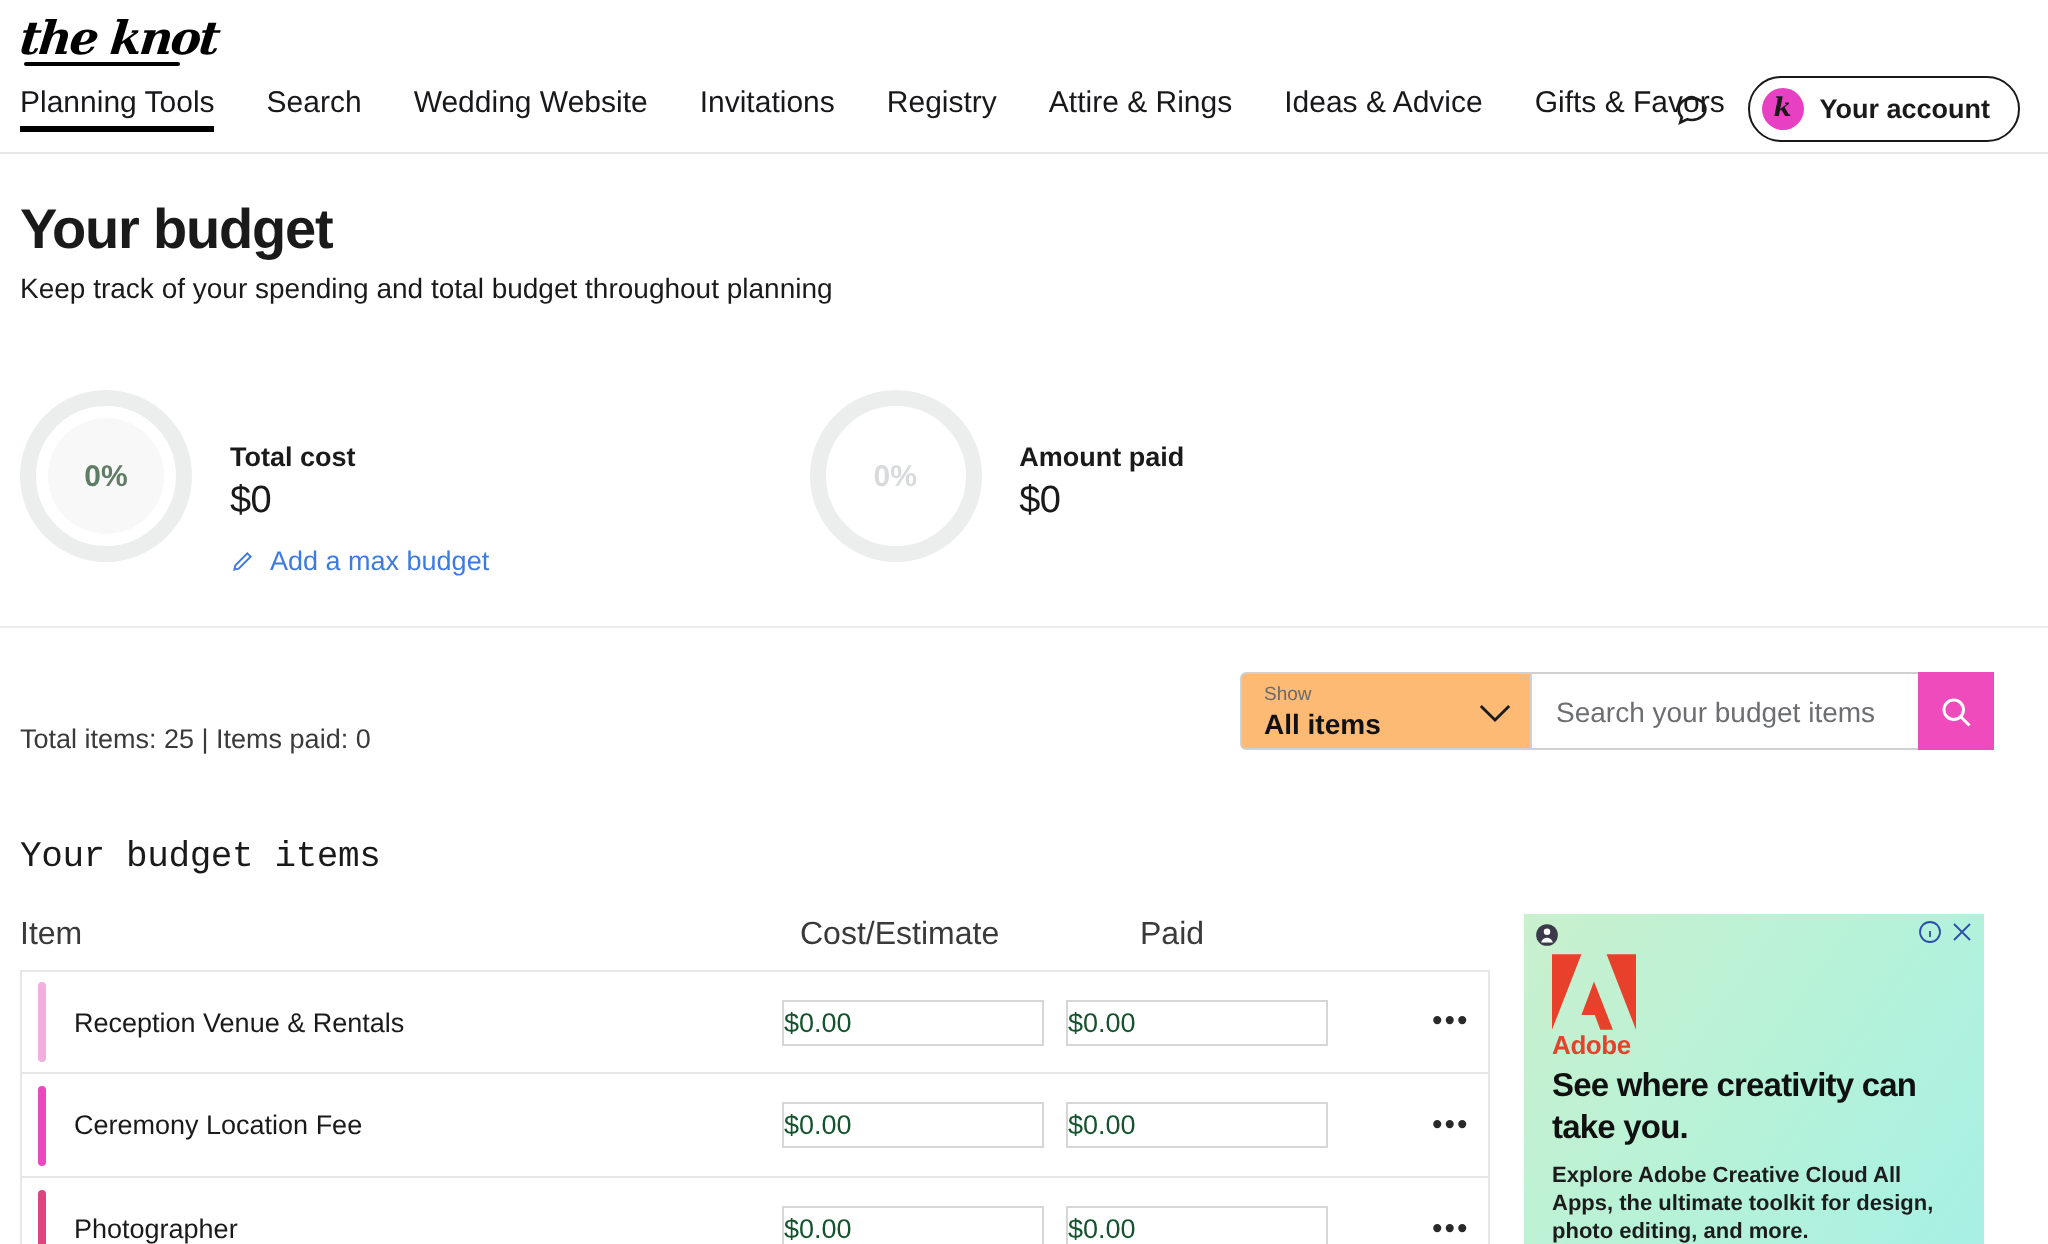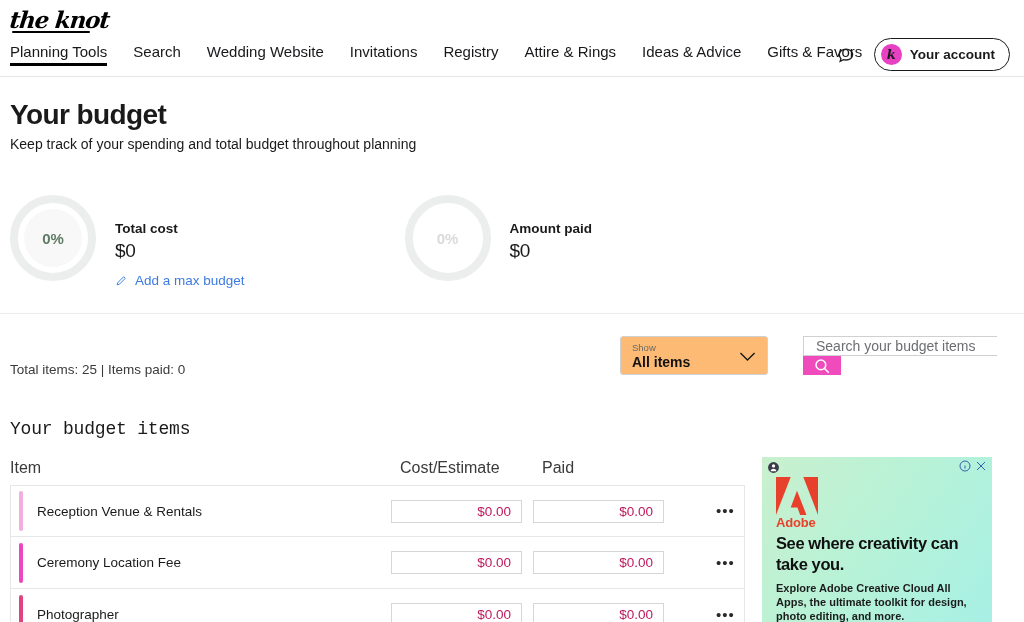--- a/index.html
+++ b/index.html
@@ -115,21 +115,21 @@
     position: absolute; left: 11px; top: 5px;
     font-size: 9.5px; color: #6a6a6a;
   }
   .show-value {
     position: absolute; left: 11px; top: 17px;
     font-size: 14px; font-weight: bold; color: #111;
   }
   .chevron { position: absolute; right: 11px; top: 14px; }
   .searchwrap {
     position: absolute; right: 27px; top: 22px;
-    display: flex; height: 39px; flex-direction: column;
+    display: flex; height: 39px;
   }
   .search-input {
     width: 194px; height: 39px;
     border: 1px solid #cfd0d2; border-right: none;
     font-size: 14px; padding: 0 12px; color: #111;
     font-family: "Liberation Sans", sans-serif;
     outline: none; background: #fff;
   }
   .search-input::placeholder { color: #6d6e71; }
   .search-btn {
@@ -140,34 +140,34 @@
 
   
   .items-section { padding: 0 10px; position: relative; }
   .items-title { font-size: 18px; margin-top: 24px; letter-spacing: -0.2px; font-family: Liberation Mono, monospace; }
   .table-head {
     position: relative; height: 26px; margin-top: 20px;
     font-size: 16px; color: #3a3a3a;
   }
   .th-item { position: absolute; left: 0; }
   .th-cost { position: absolute; left: 390px; }
-  .th-paid { position: absolute; left: 532px; }
+  .th-paid { position: absolute; left: 560px; }
 
   .row {
     position: relative; height: 52px; width: 735px;
     border: 1px solid #e7e7e7; border-top: none;
     background: #fff; display: flex; align-items: center;
   }
   .row.first { border-top: 1px solid #e7e7e7; }
   .accent { width: 4px; height: 40px; margin-left: 8px; border-radius: 2px; flex: none; }
   .row-name { margin-left: 14px; font-size: 13.5px; color: #1a1a1a; }
   .money {
     position: absolute; height: 23px; width: 131px;
     border: 1px solid #d6d6d6; background: #fff;
-    font-size: 13.5px; text-align: right; color: #be185d;
+    font-size: 13.5px; text-align: left; color: #14532d;
     padding-right: 10px; font-family: "Liberation Sans", sans-serif;
     outline: none;
   }
   .money.cost { left: 380px; }
   .money.paid { left: 522px; }
   .dots {
     position: absolute; left: 705px; font-size: 15px;
     letter-spacing: 1px; color: #2a2a2a; cursor: pointer;
     line-height: 10px;
   }

